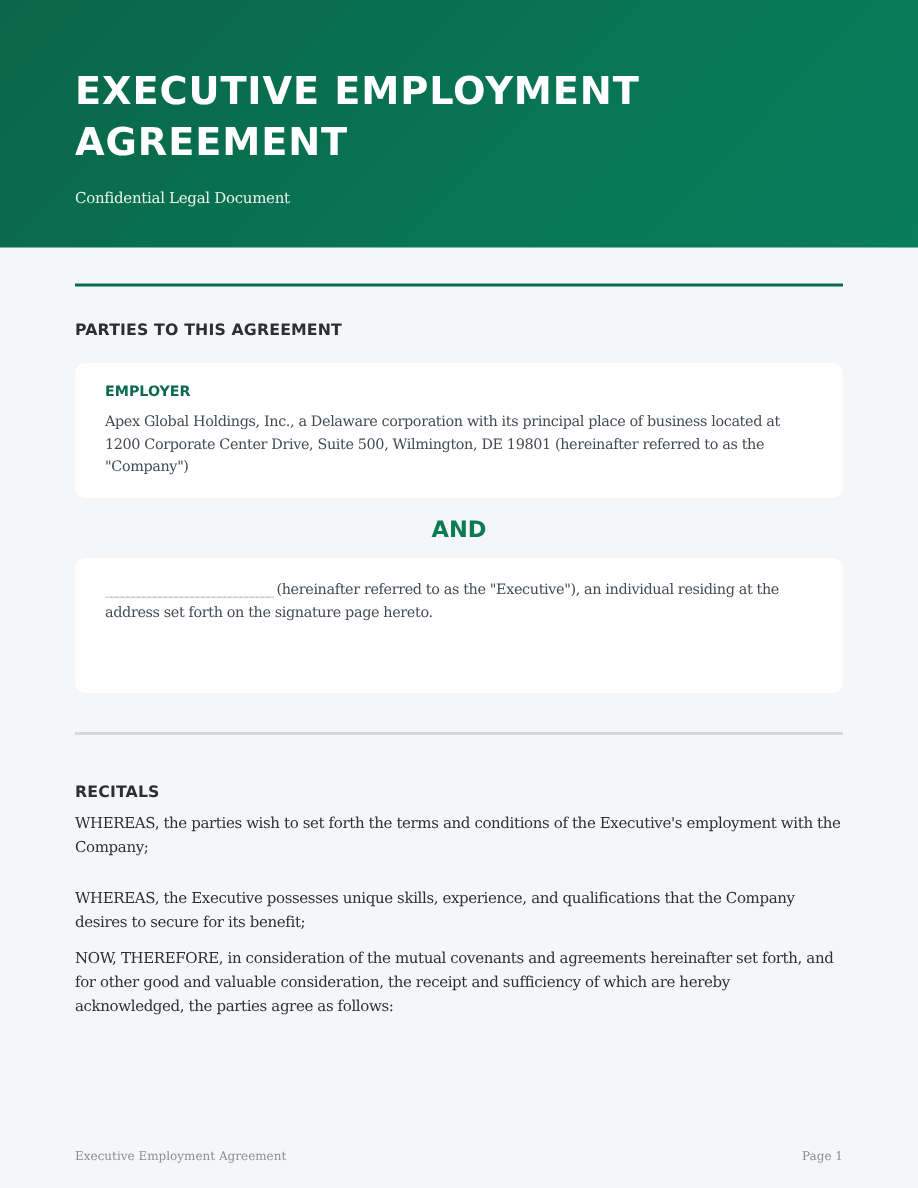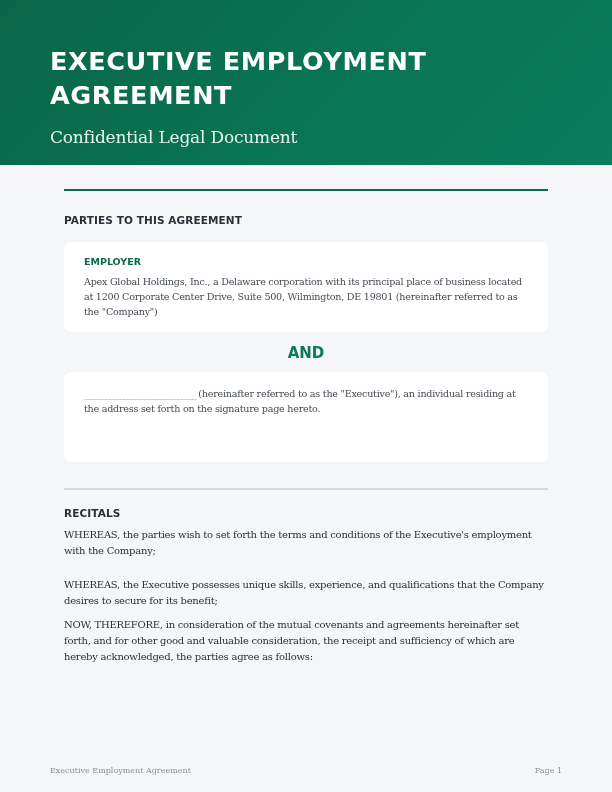--- a/index.html
+++ b/index.html
@@ -21,25 +21,25 @@
     margin: 0;
     font-family: "DejaVu Sans", sans-serif;
     font-weight: bold;
     font-size: 25.5px;
     line-height: 34px;
     letter-spacing: 0.6px;
     text-transform: uppercase;
   }
   .header .subtitle {
     margin-top: 15px;
-    font-size: 17px;
+    font-size: 10px;
     color: #eaf4ef;
     letter-spacing: -0.2px;
   }
-  .content { padding: 0 64px; }
+  .content { padding: 0 50px; }
   .rule-green { height: 2px; background: #0b6a4e; margin-top: 24px; }
   .rule-gray { height: 2px; background: #d6d8dc; margin-top: 26px; }
   .section-title {
     font-family: "DejaVu Sans", sans-serif;
     font-weight: bold;
     font-size: 10.5px;
     color: #2b2f36;
     letter-spacing: 0.1px;
     margin-top: 23px;
   }
@@ -68,21 +68,21 @@
   .card p.body { font-size: 9.6px; line-height: 15px; color: #444a52; }
   .and-sep {
     text-align: center;
     font-family: "DejaVu Sans", sans-serif;
     font-weight: bold;
     font-size: 15px;
     color: #0b7a55;
     height: 40px;
     line-height: 43px;
   }
-  .recitals-title { margin-top: 17px; }
+  .recitals-title { margin-top: 32px; }
   .recital { margin-top: 8px !important; }
   .recital.first { margin-top: 11px !important; }
   .recital.gap { margin-top: 18px !important; }
   .footer {
     position: absolute; left: 50px; right: 50px; top: 766px;
     display: flex; justify-content: space-between;
     font-size: 8px; color: #8a8f97;
   }
 </style>
 </head>

